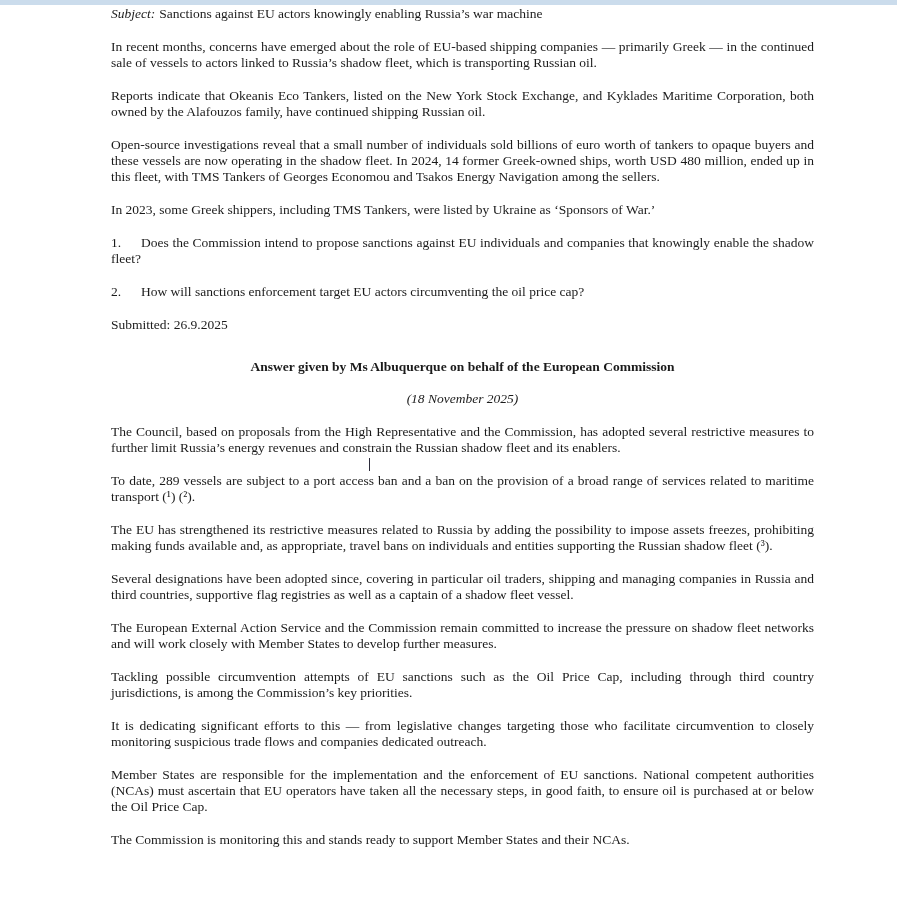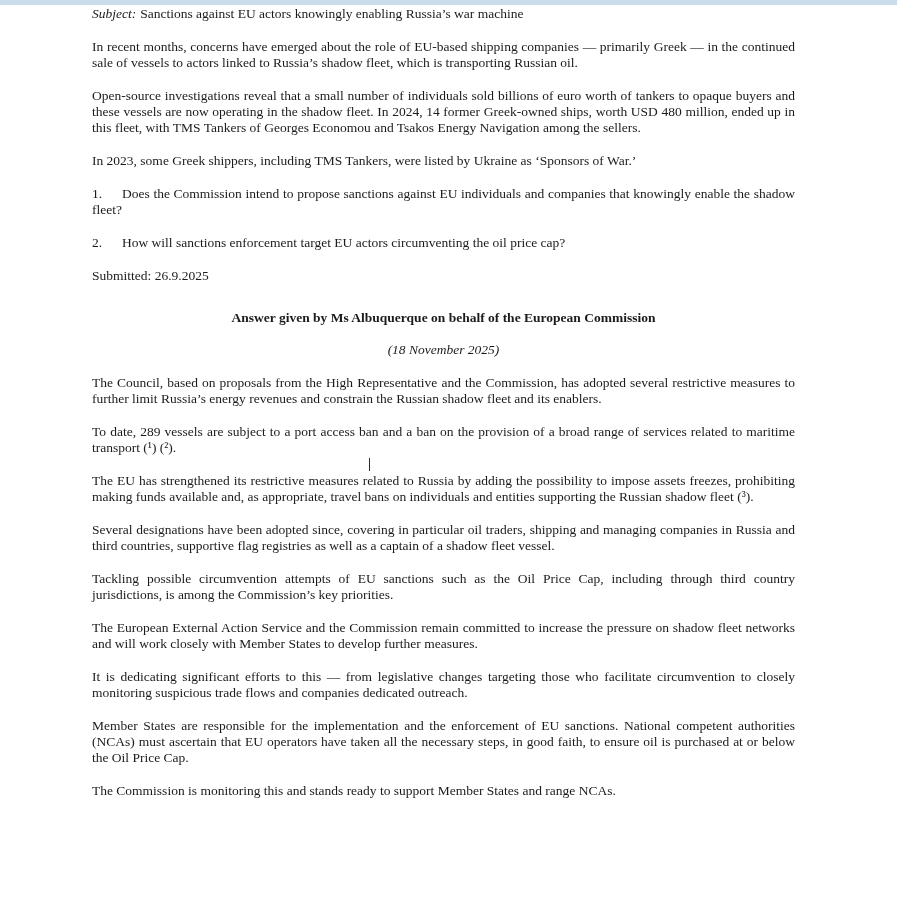--- a/index.html
+++ b/index.html
@@ -12,21 +12,21 @@
     color: #1b1b1b;
   }
   .top-strip {
     position: absolute;
     top: 0; left: 0;
     width: 897px; height: 5px;
     background: #cbdcec;
   }
   .doc {
     position: absolute;
-    left: 92px;
+    left: 111px;
     top: 6px;
     width: 703px;
   }
   .para {
     margin: 0 0 17px 0;
     font-size: 13.5px;
     line-height: 16px;
     text-align: justify;
   }
   .subject-text { margin-left: 4px; }
@@ -57,37 +57,38 @@
 </head>
 <body>
 
 <div class="top-strip"></div>
 
 <div class="doc">
 
   <p class="para"><em>Subject:</em><span class="subject-text">Sanctions against EU actors knowingly enabling Russia’s war machine</span></p>
 
   <p class="para">In recent months, concerns have emerged about the role of EU-based shipping companies — primarily Greek — in the continued sale of vessels to actors linked to Russia’s shadow fleet, which is transporting Russian oil.</p>
+  <p class="para">Reports indicate that Okeanis Eco Tankers, listed on the New York Stock Exchange, and Kyklades Maritime Corporation, both owned by the Alafouzos family, have continued shipping Russian oil.</p>
   <p class="para">Open-source investigations reveal that a small number of individuals sold billions of euro worth of tankers to opaque buyers and these vessels are now operating in the shadow fleet. In 2024, 14 former Greek-owned ships, worth USD 480 million, ended up in this fleet, with TMS Tankers of Georges Economou and Tsakos Energy Navigation among the sellers.</p>
   <p class="para">In 2023, some Greek shippers, including TMS Tankers, were listed by Ukraine as ‘Sponsors of War.’</p>
 
   <p class="para"><span class="qnum">1.</span><span>Does the Commission intend to propose sanctions against EU individuals and companies that knowingly enable the shadow fleet?</span></p>
 
   <p class="para"><span class="qnum">2.</span><span>How will sanctions enforcement target EU actors circumventing the oil price cap?</span></p>
 
   <p class="para">Submitted: 26.9.2025</p>
 
   <p class="para answer-heading">Answer given by Ms Albuquerque on behalf of the European Commission</p>
   <p class="para answer-date">(18 November 2025)</p>
 
   <p class="para">The Council, based on proposals from the High Representative and the Commission, has adopted several restrictive measures to further limit Russia’s energy revenues and constrain the Russian shadow fleet and its enablers.</p>
   <p class="para">To date, 289 vessels are subject to a port access ban and a ban on the provision of a broad range of services related to maritime transport (¹) (²).</p>
   <p class="para">The EU has strengthened its restrictive measures related to Russia by adding the possibility to impose assets freezes, prohibiting making funds available and, as appropriate, travel bans on individuals and entities supporting the Russian shadow fleet (³).</p>
   <p class="para">Several designations have been adopted since, covering in particular oil traders, shipping and managing companies in Russia and third countries, supportive flag registries as well as a captain of a shadow fleet vessel.</p>
+  <p class="para">The European External Action Service and the Commission remain committed to increase the pressure on shadow fleet networks and will work closely with Member States to develop further measures.</p>
   <p class="para">Tackling possible circumvention attempts of EU sanctions such as the Oil Price Cap, including through third country jurisdictions, is among the Commission’s key priorities.</p>
-  <p class="para">The European External Action Service and the Commission remain committed to increase the pressure on shadow fleet networks and will work closely with Member States to develop further measures.</p>
   <p class="para">It is dedicating significant efforts to this — from legislative changes targeting those who facilitate circumvention to closely monitoring suspicious trade flows and companies dedicated outreach.</p>
   <p class="para">Member States are responsible for the implementation and the enforcement of EU sanctions. National competent authorities (NCAs) must ascertain that EU operators have taken all the necessary steps, in good faith, to ensure oil is purchased at or below the Oil Price Cap.</p>
-  <p class="para">The Commission is monitoring this and stands ready to support Member States and range NCAs.</p>
+  <p class="para">The Commission is monitoring this and stands ready to support Member States and their NCAs.</p>
 
 </div>
 
 <div class="caret"></div>
 
 </body></html>

